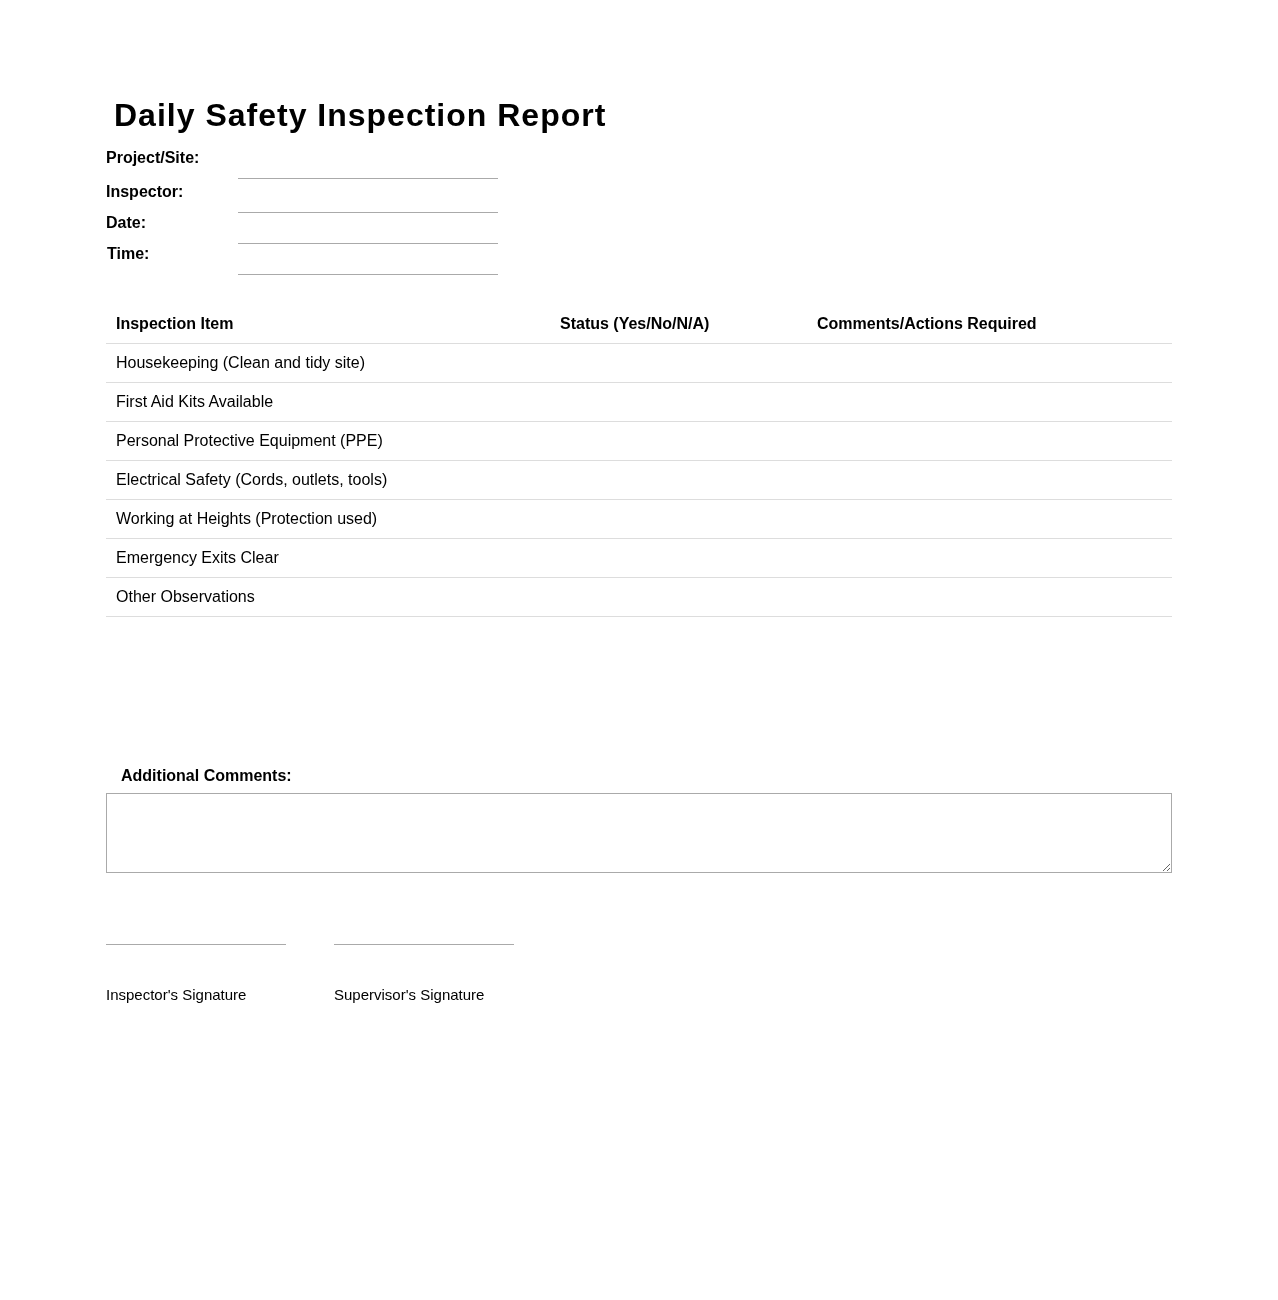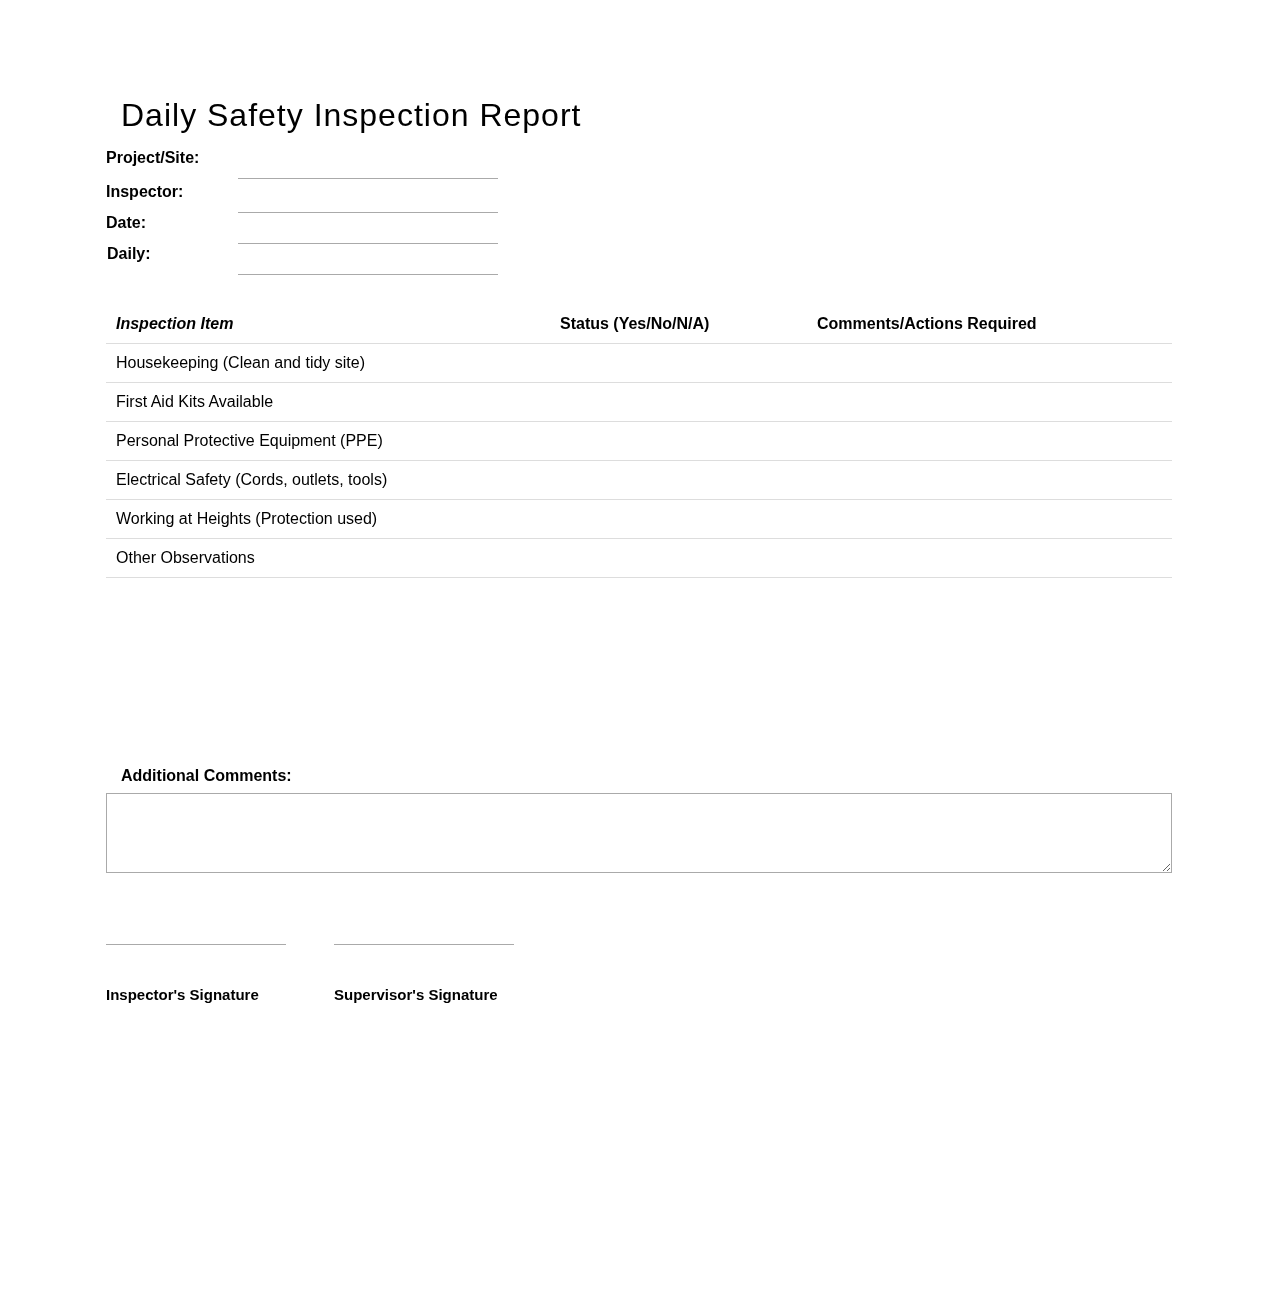--- a/index.html
+++ b/index.html
@@ -2,22 +2,22 @@
 <html><head>
   <meta charset="utf-8">
   <style>
     html, body { margin: 0; padding: 0; background: #ffffff; }
     body {
       width: 1278px; height: 1300px; position: relative;
       font-family: "Liberation Sans", sans-serif; color: #000;
     }
     .page { position: absolute; left: 106px; top: 0; width: 1066px; }
     h1 {
-      position: absolute; left: 15px; top: 96px; margin: 0;
-      font-size: 32px; font-weight: normal; letter-spacing: 1px; line-height: 38px;
+      position: absolute; left: 8px; top: 96px; margin: 0;
+      font-size: 32px; font-weight: bold; letter-spacing: 1px; line-height: 38px;
       white-space: nowrap;
     }
     .field { position: absolute; left: 0; height: 31px; width: 400px; }
     .field .label {
       position: absolute; left: 0; top: 0; font-size: 16px; font-weight: bold; line-height: 20px;
     }
     .field .line {
       position: absolute; left: 132px; top: 10px; width: 260px; height: 20px;
       border: none; border-bottom: 1px solid #aaaaaa; outline: none; background: transparent;
       padding: 0; font-family: "Liberation Sans", sans-serif; font-size: 15px;
@@ -26,54 +26,54 @@
       position: absolute; left: 0; top: 305px; width: 1066px;
       border-collapse: collapse; font-size: 16px;
     }
     table.insp th {
       text-align: left; font-weight: bold; height: 38px; padding: 0 10px;
       border-bottom: 1px solid #dddddd; vertical-align: middle;
     }
     table.insp td {
       height: 38px; padding: 0 10px; border-bottom: 1px solid #dddddd; vertical-align: middle;
     }
-    .col1 { width: 424px; font-style: italic; }
+    .col1 { width: 424px; }
     .col2 { width: 237px; }
     .addl-label {
       position: absolute; left: 15px; top: 766px; font-size: 16px; font-weight: bold; line-height: 20px;
     }
     textarea.addl {
       position: absolute; left: 0; top: 793px; width: 1066px; height: 80px;
       box-sizing: border-box; border: 1px solid #aaaaaa; resize: vertical;
       font-family: "Liberation Sans", sans-serif; font-size: 15px; padding: 4px;
     }
     .sig { position: absolute; top: 944px; width: 180px; }
     .sig .sigline { width: 180px; height: 0; border-top: 1px solid #aaaaaa; }
-    .sig .siglabel { position: absolute; top: 42px; left: 0; font-size: 15px; white-space: nowrap; font-weight: bold; }
+    .sig .siglabel { position: absolute; top: 42px; left: 0; font-size: 15px; white-space: nowrap; }
   </style>
 </head>
 <body>
 
 <div class="page">
   <h1>Daily Safety Inspection Report</h1>
 
   <div class="field" style="top:148px;">
     <span class="label">Project/Site:</span>
     <input class="line" type="text" value="" style="">
   </div>
   <div class="field" style="top:182px;">
     <span class="label">Inspector:</span>
     <input class="line" type="text" value="" style="">
   </div>
   <div class="field" style="top:213px;">
     <span class="label">Date:</span>
     <input class="line" type="text" value="" style="">
   </div>
   <div class="field" style="top:244px;">
-    <span class="label" style="left:1px;">Daily:</span>
+    <span class="label" style="left:1px;">Time:</span>
     <input class="line" type="text" value="" style="">
   </div>
 
   <table class="insp">
     <thead>
       <tr>
         <th class="col1">Inspection Item</th>
         <th class="col2">Status (Yes/No/N/A)</th>
         <th>Comments/Actions Required</th>
       </tr>
@@ -98,20 +98,25 @@
         <td>Electrical Safety (Cords, outlets, tools)</td>
         <td></td>
         <td></td>
       </tr>
       <tr>
         <td>Working at Heights (Protection used)</td>
         <td></td>
         <td></td>
       </tr>
       <tr>
+        <td>Emergency Exits Clear</td>
+        <td></td>
+        <td></td>
+      </tr>
+      <tr>
         <td>Other Observations</td>
         <td></td>
         <td></td>
       </tr>
     </tbody>
   </table>
 
   <div class="addl-label">Additional Comments:</div>
   <textarea class="addl" style=""></textarea>
 

